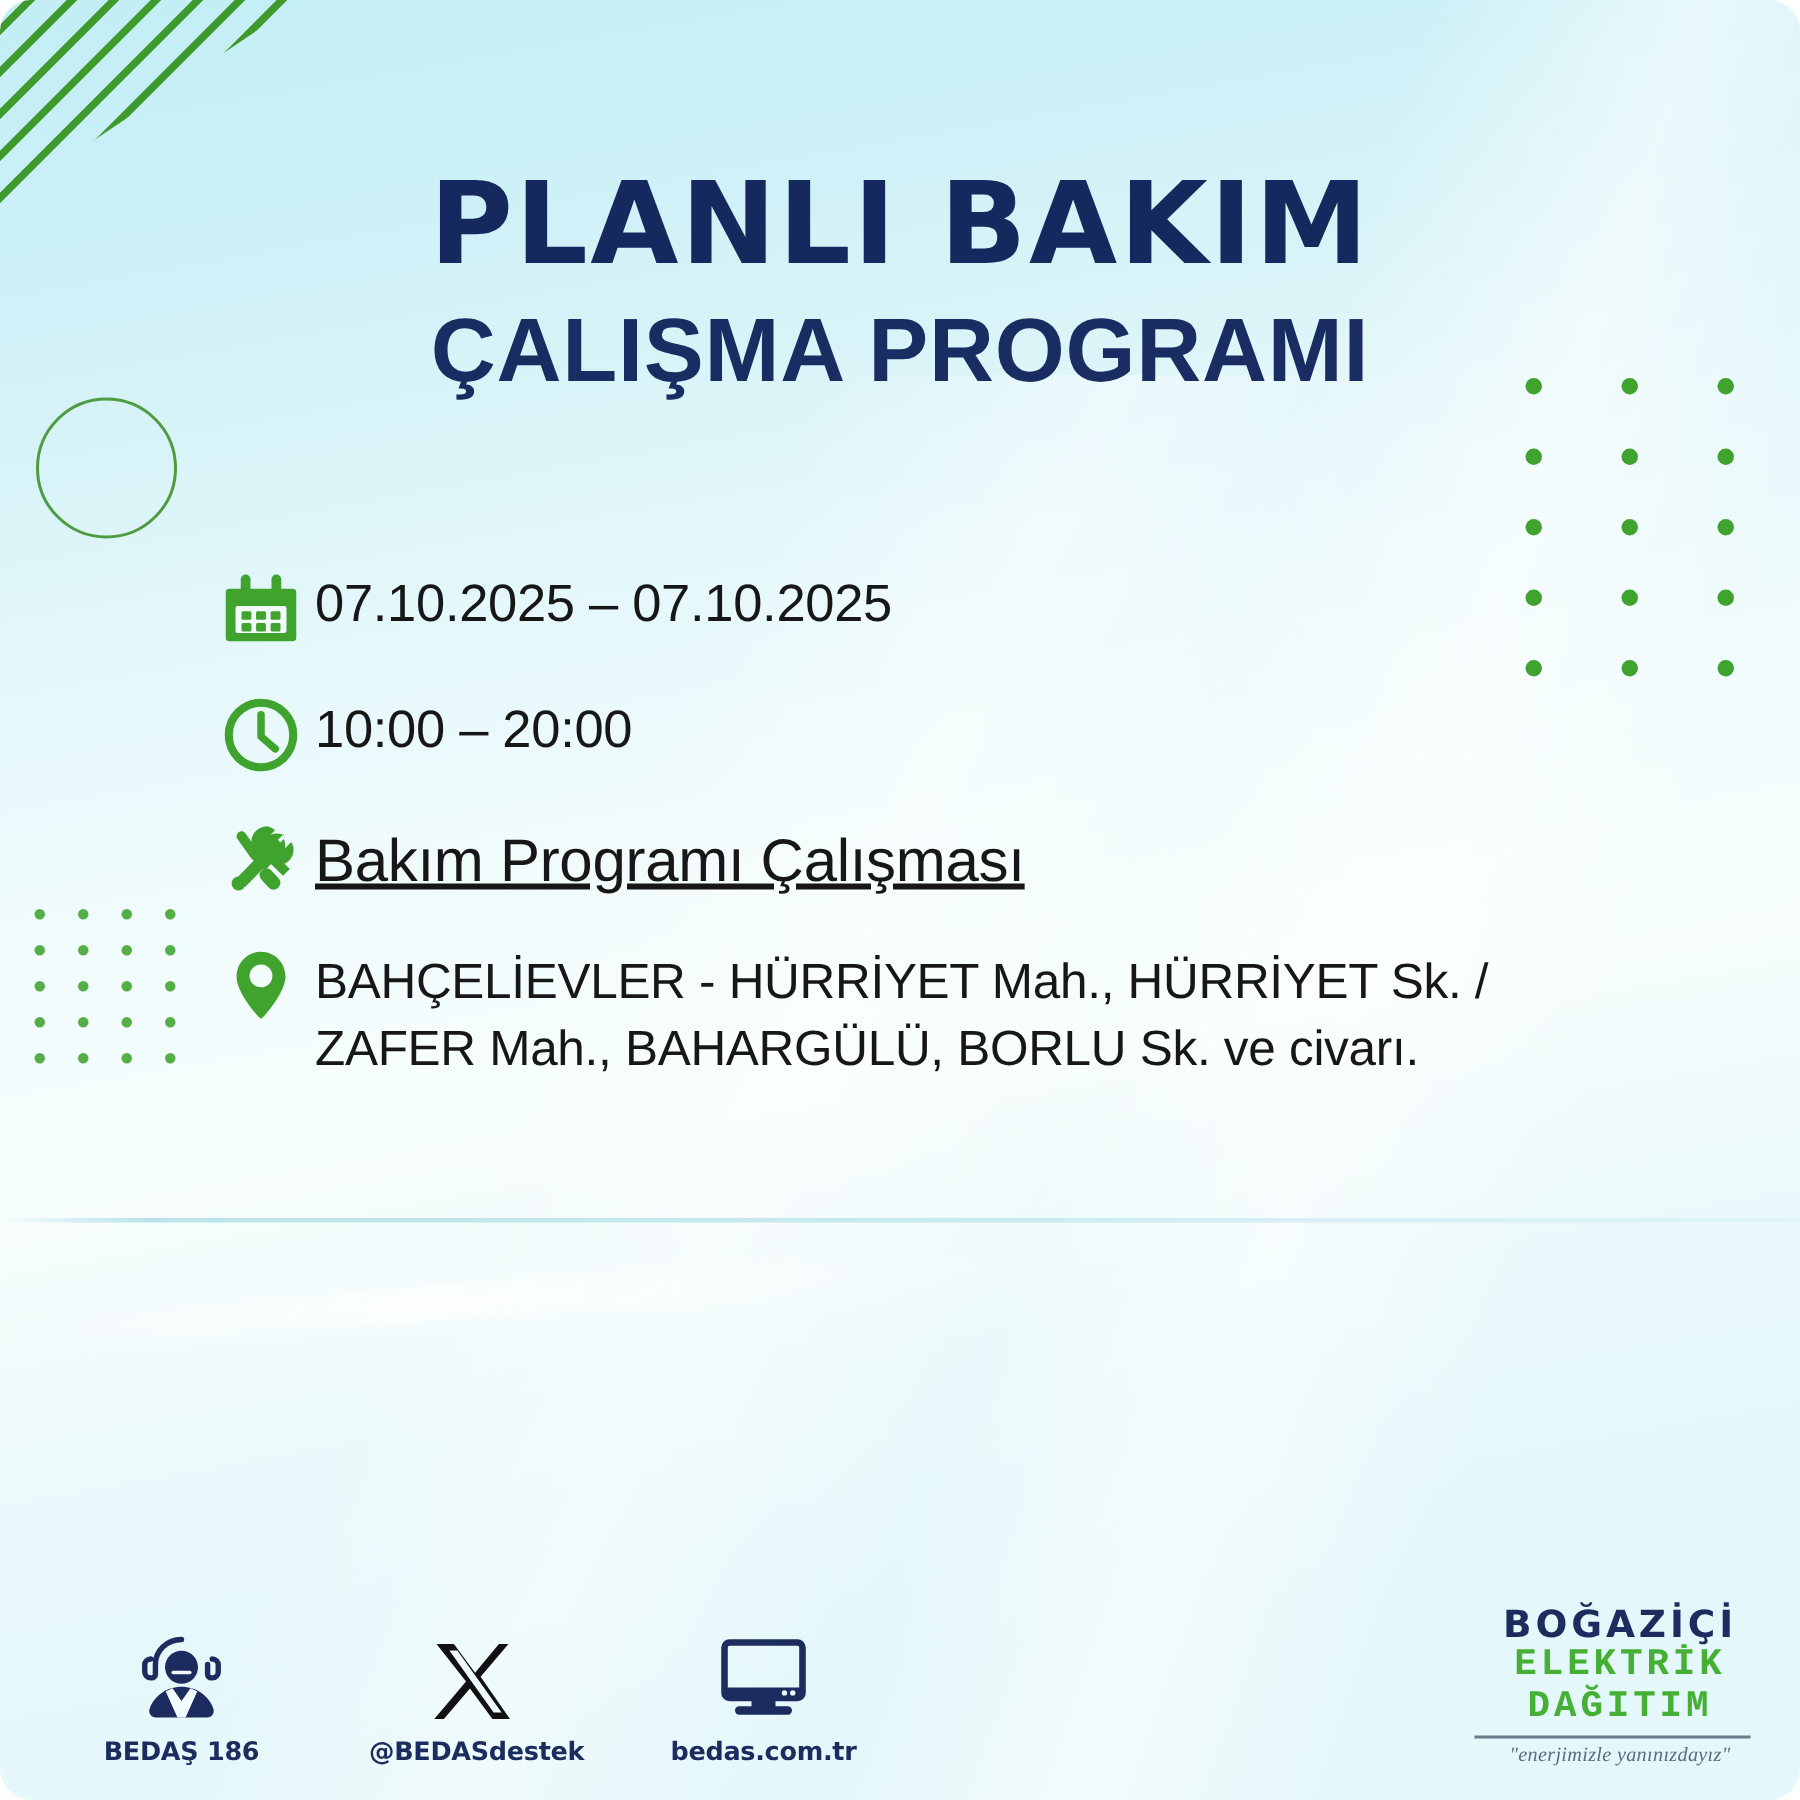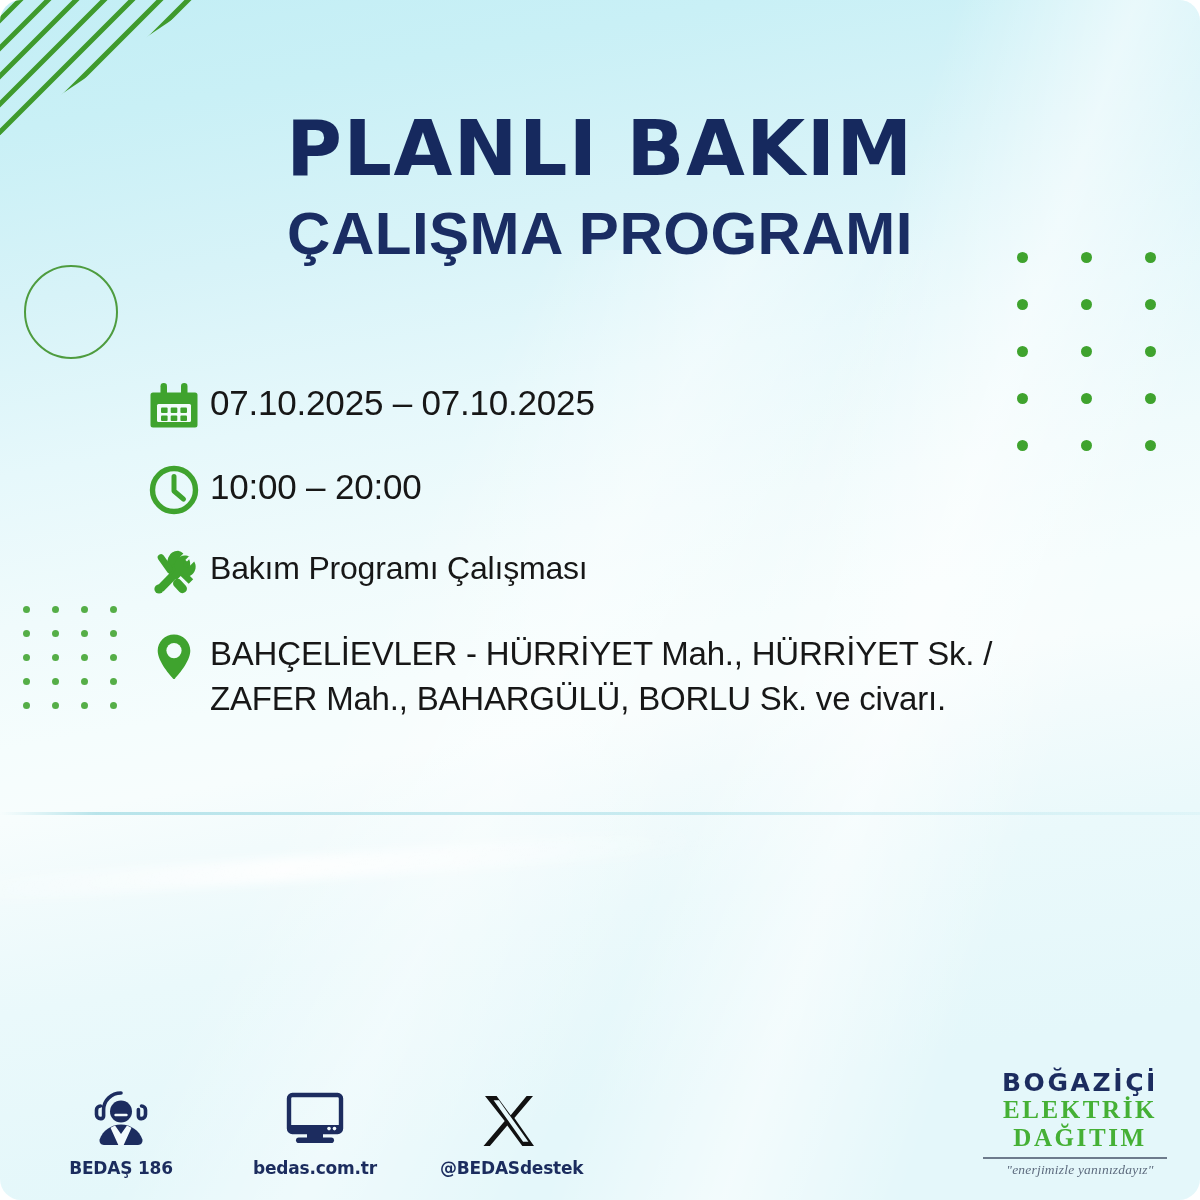--- a/index.html
+++ b/index.html
@@ -138,21 +138,21 @@
   .info-text {
     font-family:"Liberation Sans", sans-serif;
     color:#171717;
     font-size:35px;
     line-height:1.3;
     letter-spacing:-.2px;
     padding-top:2px;
   }
   .row-date   .info-text { font-size:35px; }
   .row-time   .info-text { font-size:35px; }
-  .row-work   .info-text { font-size:32px; }
+  .row-work   .info-text { font-size:40px;text-decoration:underline; }
   .row-place  .info-text { font-size:33px; line-height:1.36; }
 
   .row-time  { margin-top:4px; }
   .row-work  { margin-top:10px; }
   .row-place { margin-top:12px;justify-content:flex-end; }
 
   
   .footer-contacts {
     position:absolute;
     left:52px; bottom:22px;
@@ -188,21 +188,21 @@
   }
   .brand-l1 {
     font-family:"DejaVu Sans", sans-serif;
     font-weight:bold;
     font-size:25px;
     color:#1c2c5f;
     letter-spacing:2.6px;
     line-height:1.1;
   }
   .brand-l2, .brand-l3 {
-    font-family:Liberation Serif, serif;
+    font-family:Liberation Mono, monospace;
     font-weight:bold;
     font-size:25px;
     color:#45b035;
     letter-spacing:2.6px;
     line-height:1.12;
   }
   .brand-rule {
     height:2px;
     background:#6d7b8c;
     margin:5px 0 3px 1px;
@@ -388,41 +388,41 @@
           <path d="M31 35.5c-9.8 0-18.4 6.1-21.3 14.8-.9 2.8 1.2 5.7 4.2 5.7h34.2c3 0 5.1-2.9 4.2-5.7C49.4 41.6 40.8 35.5 31 35.5Z" fill="#1c2c5f"></path>
           <path d="M25 36.5 31 45l6-8.5 4.5 2.2L33.7 56h-5.4L20.5 38.7 25 36.5Z" fill="#f2fbfd"></path>
           <path d="M25.5 26h11" stroke="#f2fbfd" stroke-width="2.4" stroke-linecap="round"></path>
         </svg>
       </span>
       <span class="contact-label">BEDAŞ 186</span>
     </div>
 
     <div class="contact">
       <span class="contact-glyph">
+        <svg width="56" height="56" viewBox="0 0 56 56">
+          <path d="M4 3h11.6l14.1 19.2L45.6 3H52L33.4 24.9 53 53H41.3L26.3 32.6 8.9 53H2.5l21.2-25L4 3Zm8.6 4.3 29.5 41.4h5.3L17.9 7.3h-5.3Z" fill="#111"></path>
+        </svg>
+      </span>
+      <span class="contact-label">@BEDASdestek</span>
+    </div>
+
+    <div class="contact">
+      <span class="contact-glyph">
         <svg width="62" height="58" viewBox="0 0 62 58">
           <rect x="5" y="4" width="52" height="37" rx="3.4" fill="none" stroke="#1c2c5f" stroke-width="4.4"></rect>
           <rect x="5" y="34" width="52" height="7" fill="#1c2c5f"></rect>
           <circle cx="45" cy="37.6" r="1.8" fill="#f2fbfd"></circle>
           <circle cx="50.5" cy="37.6" r="1.8" fill="#f2fbfd"></circle>
           <rect x="23" y="41" width="16" height="6.5" fill="#1c2c5f"></rect>
           <rect x="12" y="46.5" width="38" height="5.6" rx="2.8" fill="#1c2c5f"></rect>
         </svg>
       </span>
       <span class="contact-label">bedas.com.tr</span>
     </div>
 
-    <div class="contact">
-      <span class="contact-glyph">
-        <svg width="56" height="56" viewBox="0 0 56 56">
-          <path d="M4 3h11.6l14.1 19.2L45.6 3H52L33.4 24.9 53 53H41.3L26.3 32.6 8.9 53H2.5l21.2-25L4 3Zm8.6 4.3 29.5 41.4h5.3L17.9 7.3h-5.3Z" fill="#111"></path>
-        </svg>
-      </span>
-      <span class="contact-label">@BEDASdestek</span>
-    </div>
-
   </div>
 
   <div class="brand">
     <div class="brand-l1">BOĞAZİÇİ</div>
     <div class="brand-l2">ELEKTRİK</div>
     <div class="brand-l3">DAĞITIM</div>
     <div class="brand-rule"></div>
     <div class="brand-tag">"enerjimizle yanınızdayız"</div>
   </div>
 

